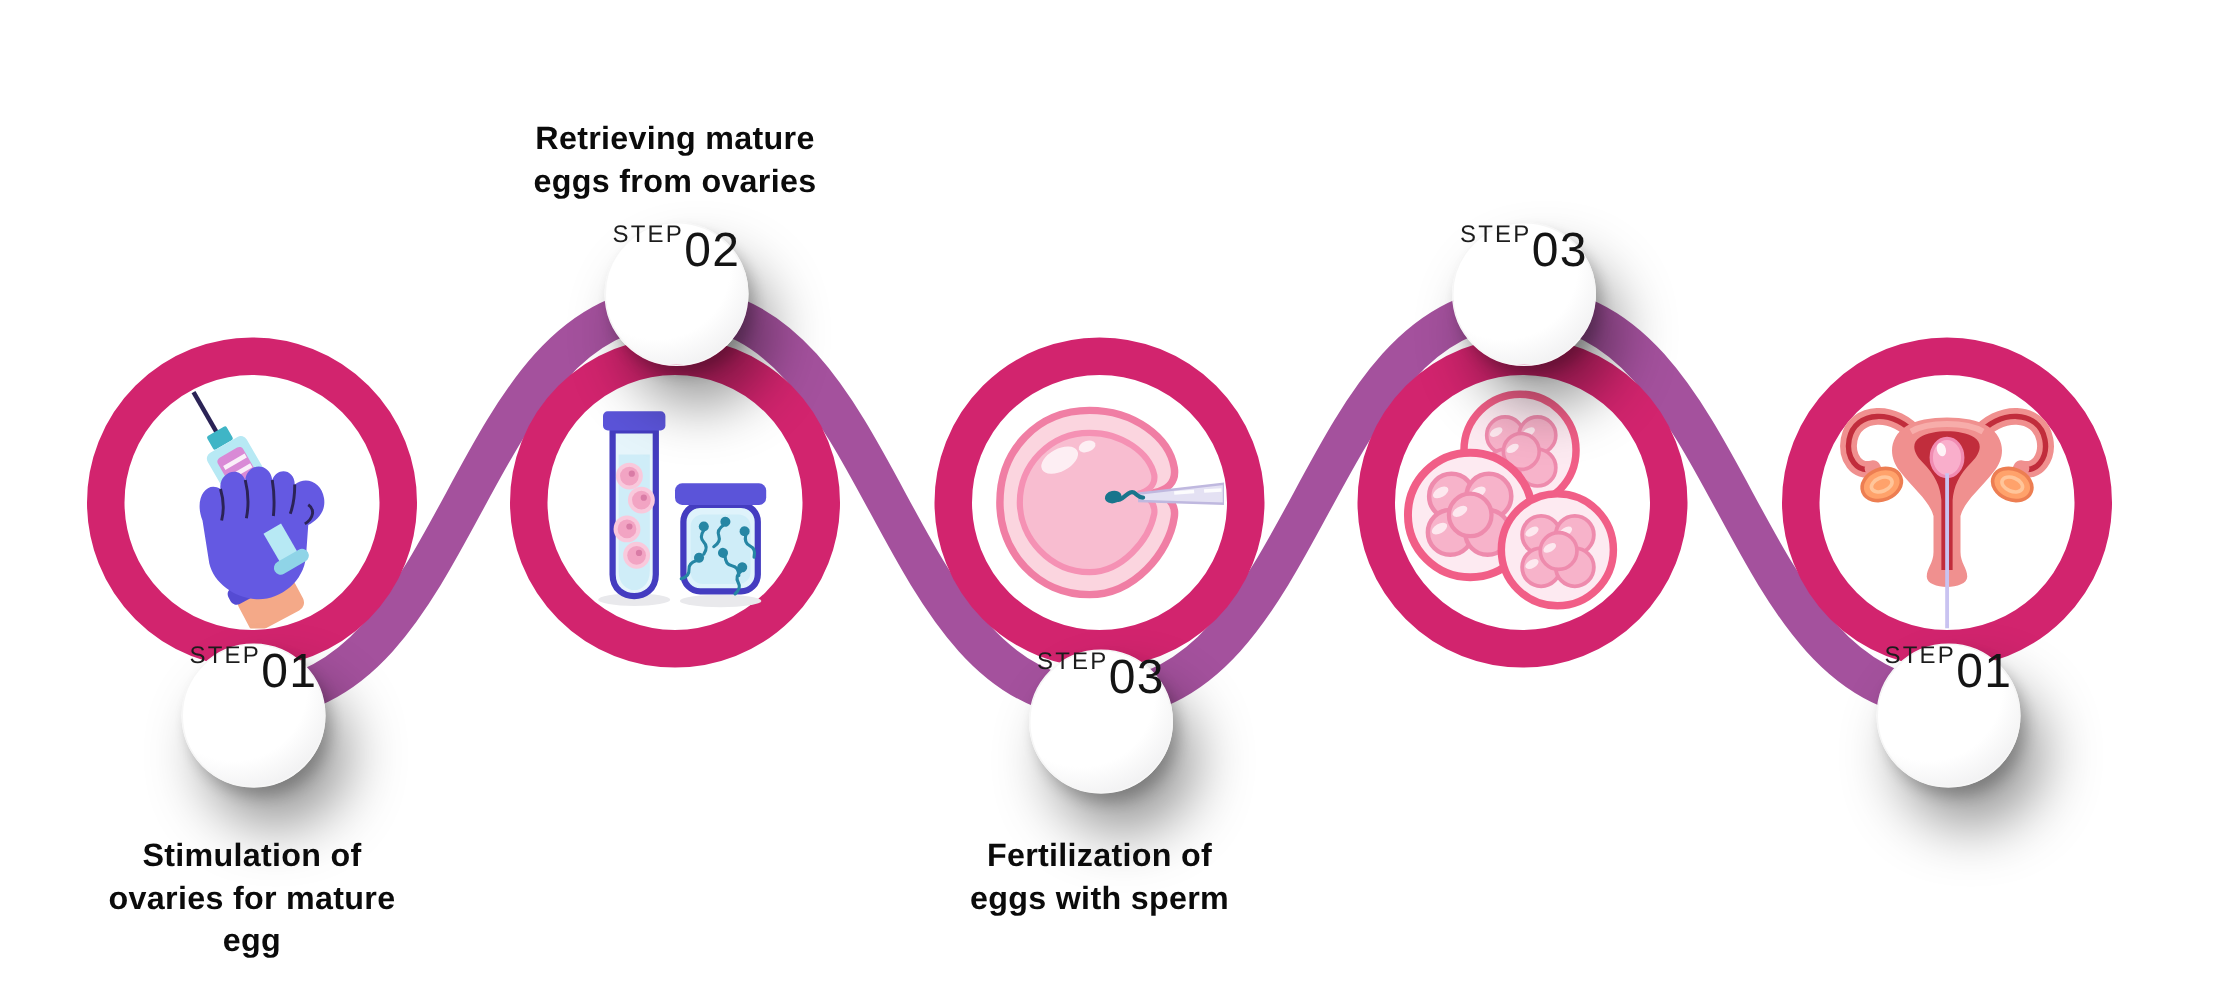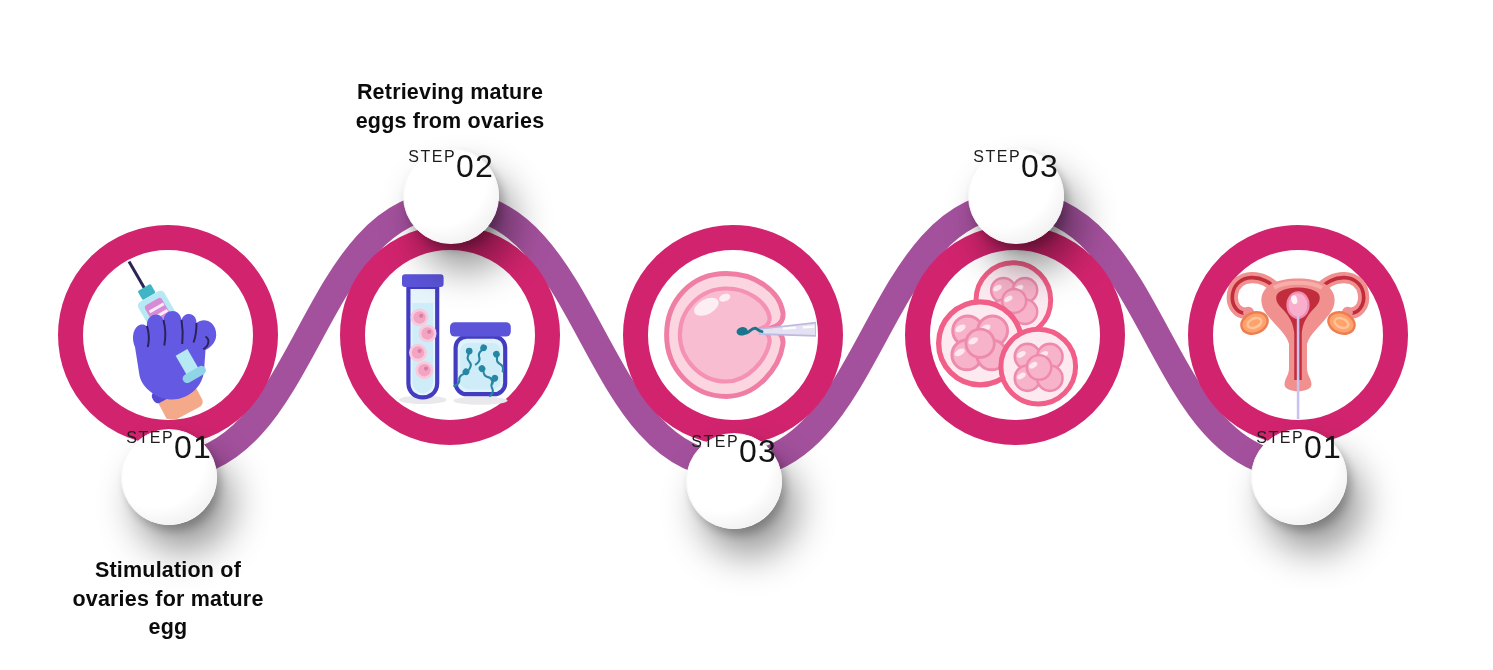--- a/index.html
+++ b/index.html
@@ -275,14 +275,16 @@
   <div class="badge" style="left:1251px;top:429px;">
     <span class="step-word">STEP</span>
     <span class="step-num">01</span>
   </div>
 
   <div class="step-label" style="left:48px;top:556px;width:240px;">Stimulation of
 ovaries for mature
 egg</div>
   <div class="step-label" style="left:335px;top:78px;width:230px;">Retrieving mature
 eggs from ovaries</div>
+  <div class="step-label" style="left:618px;top:556px;width:230px;">Fertilization of
+eggs with sperm</div>
 
 </div>
 
 </body></html>

